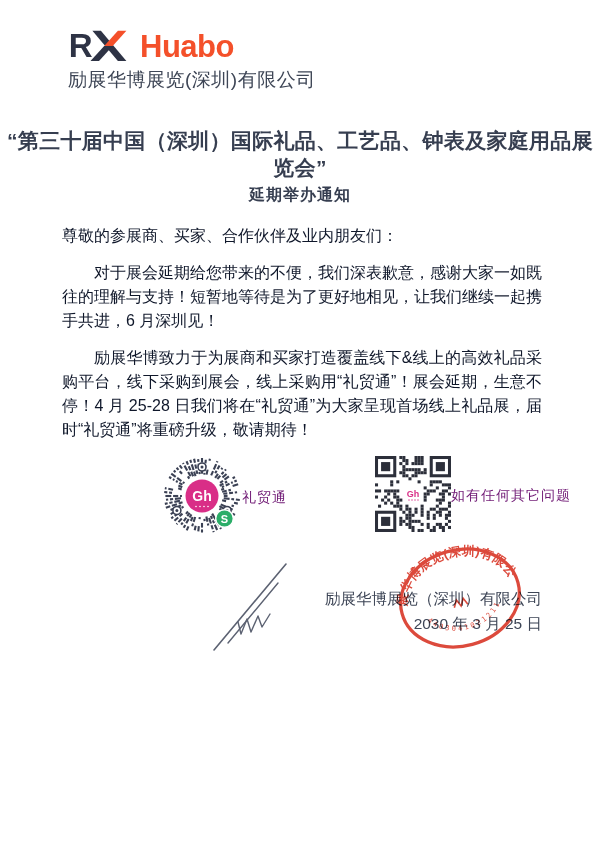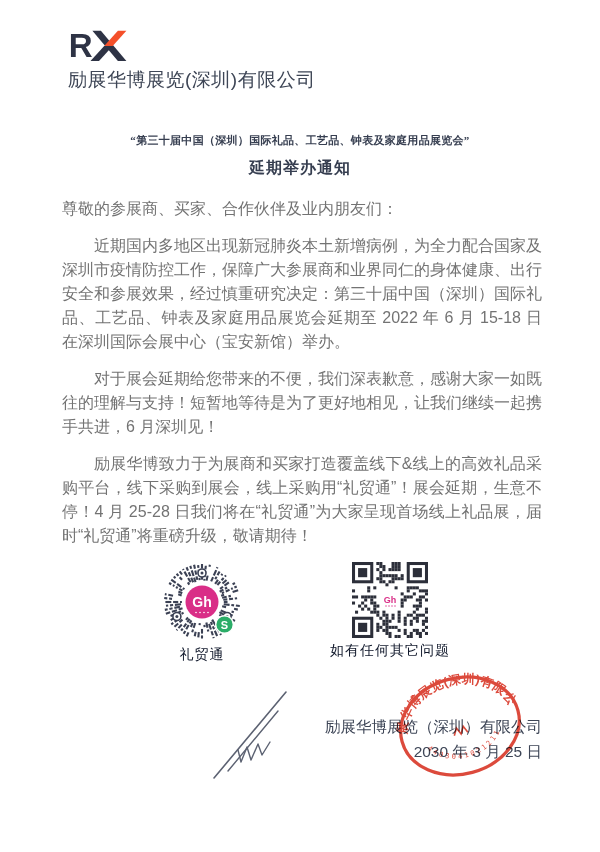--- a/index.html
+++ b/index.html
@@ -16,32 +16,32 @@
   .logo-row{display:flex;align-items:flex-end;height:34px;}
   .logo-mark{width:62px;height:34px;display:block;}
   .logo-brand{
     font-size:31px;font-weight:800;color:#f4502a;line-height:30px;
     margin-left:10px;letter-spacing:-0.5px;
   }
   .company-name{margin-top:5px;font-size:19px;color:#3e4656;letter-spacing:0.5px;}
 
   
   .title{margin-top:34px;text-align:center;font-weight:bold;color:#363e50;}
-  .title-line1{font-size:11px;line-height:27px;letter-spacing:0.3px;font-family:Liberation Serif, serif;}
+  .title-line1{font-size:21px;line-height:27px;letter-spacing:0.3px;}
   .title-line2{font-size:16px;line-height:27px;letter-spacing:1px;}
 
   
-  .letter{padding:0 58px 0 62px;font-size:16px;line-height:24px;color:#737373;}
+  .letter{padding:0 58px 0 62px;font-size:16px;line-height:24px;color:#0f172a;}
   .salutation{margin-top:16px;}
   .para{margin:13px 0 0 0;text-indent:2em;text-align:justify;}
 
   
   .qr-row{display:flex;align-items:flex-start;margin:14px 0 0 162px;gap:88px;}
-  .qr-item{display:flex;flex-direction:column;align-items:center;}
-  .qr-label{margin-top:4px;font-size:14px;color:#0f172a;letter-spacing:1px;}
+  .qr-item{display:flex;flex-direction:row;align-items:center;}
+  .qr-label{margin-top:4px;font-size:14px;color:#701a75;letter-spacing:1px;}
   .mp-qr{width:80px;height:80px;display:block;}
   .oa-qr{width:76px;height:76px;display:block;}
 
   
   .sig-section{position:relative;height:208px;}
   .scribble{position:absolute;left:208px;top:14px;width:105px;height:105px;}
   .sig-text{position:absolute;right:58px;top:50px;text-align:right;font-size:15.5px;line-height:25px;color:#3d4556;}
   .stamp{position:absolute;left:390px;top:0;width:140px;height:124px;mix-blend-mode:multiply;opacity:0.92;}
 </style>
 </head>
@@ -50,32 +50,32 @@
 <div class="page">
 
   <div class="header">
     <div class="logo-row">
       <svg class="logo-mark" viewBox="0 0 62 36" aria-hidden="true">
         <text x="-1" y="31" font-size="35" font-weight="800" fill="#2e3345" font-family="Liberation Sans, DejaVu Sans, sans-serif">R</text>
         <polygon points="24,3 33,3 60,35 51,35" fill="#2e3345"></polygon>
         <polygon points="36.5,19 45.5,19 31,35 22,35" fill="#2e3345"></polygon>
         <polygon points="51,3 60,3 45.5,19 36.5,19" fill="#f4502a"></polygon>
       </svg>
+      <span class="logo-brand">Huabo</span>
     </div>
     <div class="company-name">励展华博展览(深圳)有限公司</div>
   </div>
 
   <div class="title">
     <div class="title-line1">“第三十届中国（深圳）国际礼品、工艺品、钟表及家庭用品展览会”</div>
     <div class="title-line2">延期举办通知</div>
   </div>
 
   <div class="letter">
     <div class="salutation">尊敬的参展商、买家、合作伙伴及业内朋友们：</div>
-    <p class="para">近期国内多地区出现新冠肺炎本土新增病例，为全力配合国家及深圳市疫情防控工作，保障广大参展商和业界同仁的身体健康、出行安全和参展效果，经过慎重研究决定：第三十届中国（深圳）国际礼品、工艺品、钟表及家庭用品展览会延期至 2022 年 6 月 15-18 日在深圳国际会展中心（宝安新馆）举办。</p>
     <p class="para">对于展会延期给您带来的不便，我们深表歉意，感谢大家一如既往的理解与支持！短暂地等待是为了更好地相见，让我们继续一起携手共进，6 月深圳见！</p>
     <p class="para">励展华博致力于为展商和买家打造覆盖线下&amp;线上的高效礼品采购平台，线下采购到展会，线上采购用“礼贸通”！展会延期，生意不停！4 月 25-28 日我们将在“礼贸通”为大家呈现首场线上礼品展，届时“礼贸通”将重磅升级，敬请期待！</p>
   </div>
 
   <div class="qr-row">
     <div class="qr-item">
       <svg id="mp-qr" class="mp-qr" viewBox="0 0 80 80" aria-hidden="true">
         <g id="mp-rays">
             <line x1="61.80" y1="40.00" x2="65.54" y2="40.00" stroke="#3b4154" stroke-width="2.1"></line>
             <line x1="61.75" y1="42.29" x2="67.55" y2="42.90" stroke="#3b4154" stroke-width="2.1"></line>

